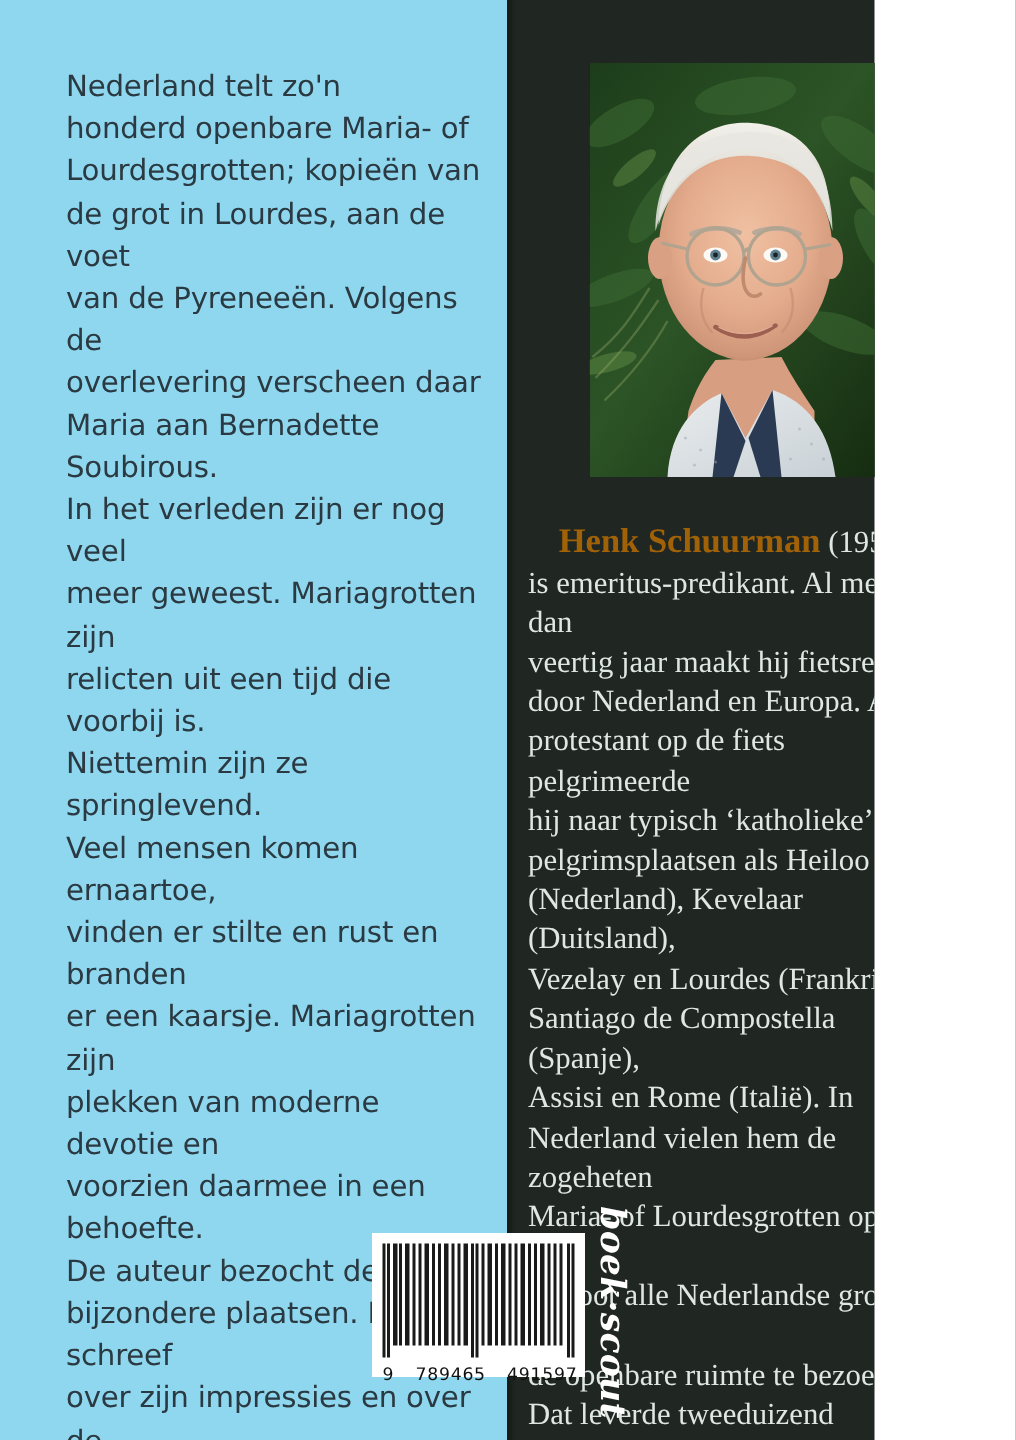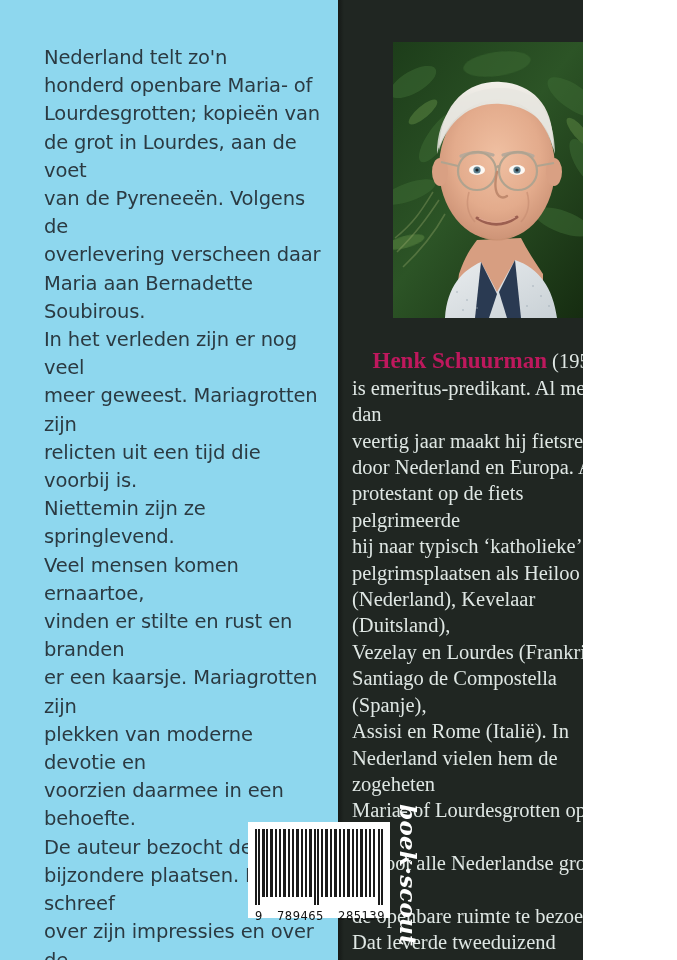--- a/index.html
+++ b/index.html
@@ -71,21 +71,21 @@
     width: 268px;
     color: #dfe7e4;
     font-family: "Liberation Serif", "DejaVu Serif", serif;
     font-size: 20.5px;
     line-height: 26.4px;
     white-space: pre-wrap;
   }
   .bio .author-name {
     font-weight: bold;
     font-size: 23px;
-    color: #be185d;
+    color: #a16207;
   }
   .bio .author-year {
     font-weight: normal;
     font-size: 20.5px;
   }
   .bio-body { display: inline; }
 
   
   .barcode-box {
     position: absolute;
@@ -337,21 +337,21 @@
       <i style="left:105px;width:3px;"></i>
       <i style="left:110px;width:1.5px;"></i>
       <i style="left:114px;width:2px;"></i>
       <i style="left:118px;width:1.5px;"></i>
       <i style="left:123px;width:1.5px;height:76px;"></i>
       <i style="left:126px;width:1.5px;height:76px;"></i>
     </div>
     <div class="barcode-digits">
       <span>9</span>
       <span>789465</span>
-      <span>285139</span>
+      <span>491597</span>
     </div>
   </div>
 
   <div class="publisher">
     <span>boek·scout</span>
   </div>
 
 </div>
 
 </body></html>

